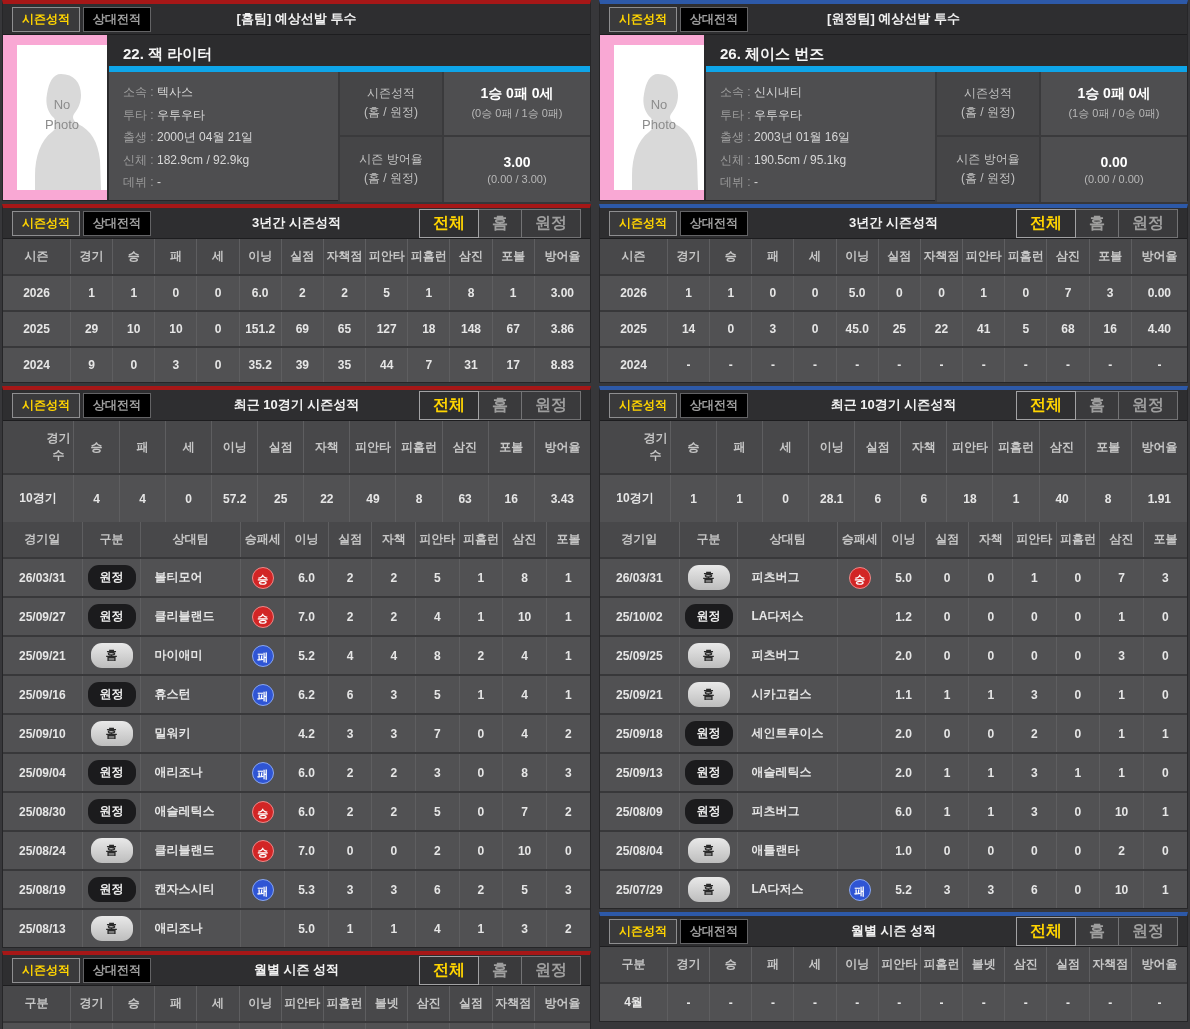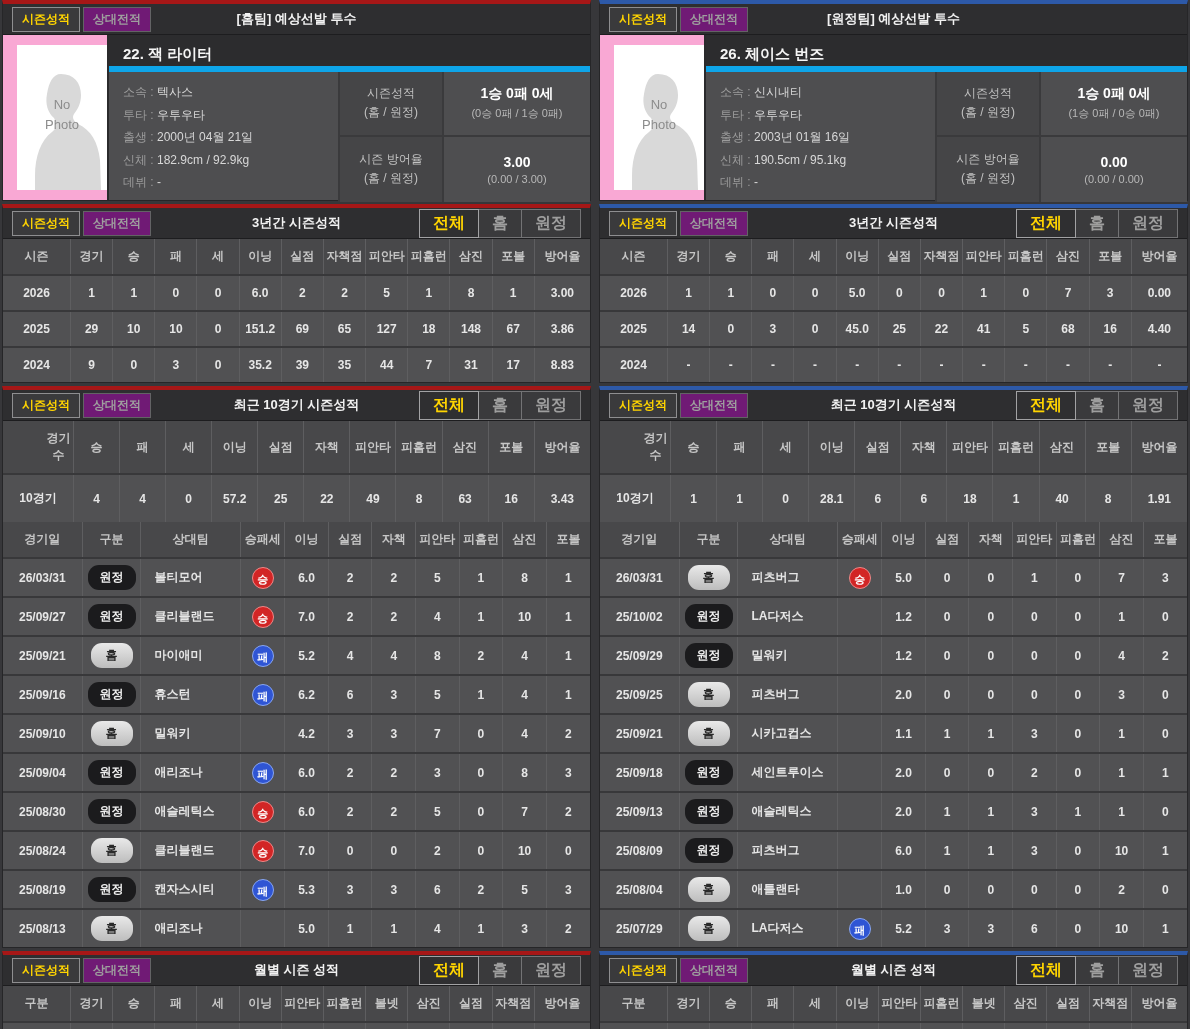--- a/index.html
+++ b/index.html
@@ -11,21 +11,21 @@
   
   .box { border:1px solid #262628; margin-bottom:3px; background:#515153; }
   .panel--home .box { border-top:4px solid #a61717; }
   .panel--away .box { border-top:4px solid #2d59a8; }
 
   .sec-head { position:relative; display:flex; align-items:center; height:31px;
     background:#2e2e30; border-bottom:1px solid #1d1d1f; padding:0 9px; }
   .sec-title { position:absolute; left:0; right:0; text-align:center; color:#f2f2f2;
     font-size:13px; font-weight:bold; pointer-events:none; }
   .tabs { display:flex; gap:3px; z-index:1; }
-  .tab { padding:3px 9px; font-size:12px; font-weight:bold; background:#701a75;
+  .tab { padding:3px 9px; font-size:12px; font-weight:bold; background:#000000;
     color:#9e9e9e; border:1px solid #636365; cursor:pointer; }
   .tab.active { color:#ffd400; background:#3a3a3c; border-color:#8e8e90; }
   .seg { display:flex; margin-left:auto; z-index:1; }
   .seg .seg-btn { margin-left:-1px; padding:3px 13px; font-size:16px; font-weight:bold;
     background:#3a3a3c; color:#9e9e9e; border:1px solid #737375; cursor:pointer; }
   .seg .seg-btn.active { color:#ffd400; background:#2f2f31; border-color:#a2a2a4; position:relative; }
 
   
   .profile-body { display:flex; height:165px; background:#4e4e50; }
   .photo-cell { width:106px; background:#f9a8d4; border-right:2px solid #2a2a2c;
@@ -690,33 +690,20 @@
               <td></td>
               <td>1.2</td>
               <td>0</td>
               <td>0</td>
               <td>0</td>
               <td>0</td>
               <td>1</td>
               <td>0</td>
             </tr>
             <tr>
-              <td>25/09/29</td>
-              <td><span class="badge away">원정</span></td>
-              <td class="c-left">밀워키</td>
-              <td></td>
-              <td>1.2</td>
-              <td>0</td>
-              <td>0</td>
-              <td>0</td>
-              <td>0</td>
-              <td>4</td>
-              <td>2</td>
-            </tr>
-            <tr>
               <td>25/09/25</td>
               <td><span class="badge home">홈</span></td>
               <td class="c-left">피츠버그</td>
               <td></td>
               <td>2.0</td>
               <td>0</td>
               <td>0</td>
               <td>0</td>
               <td>0</td>
               <td>3</td>

